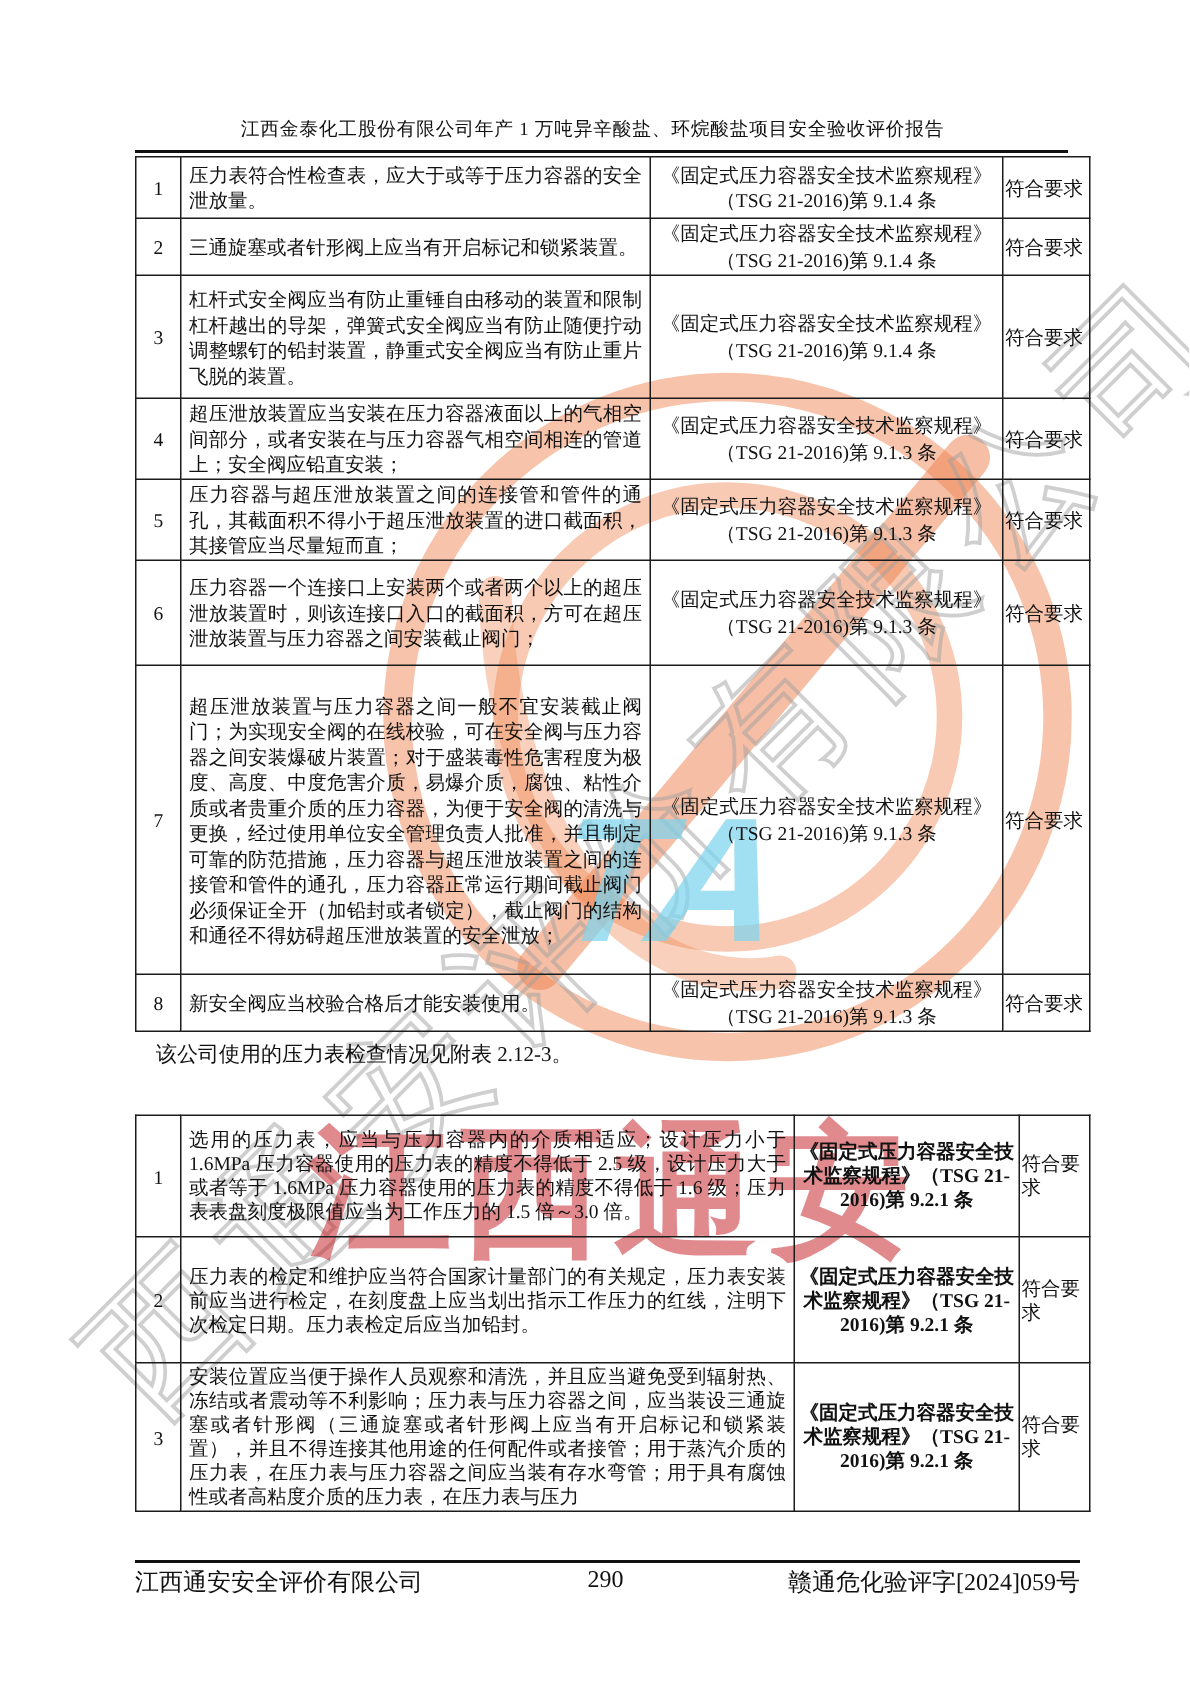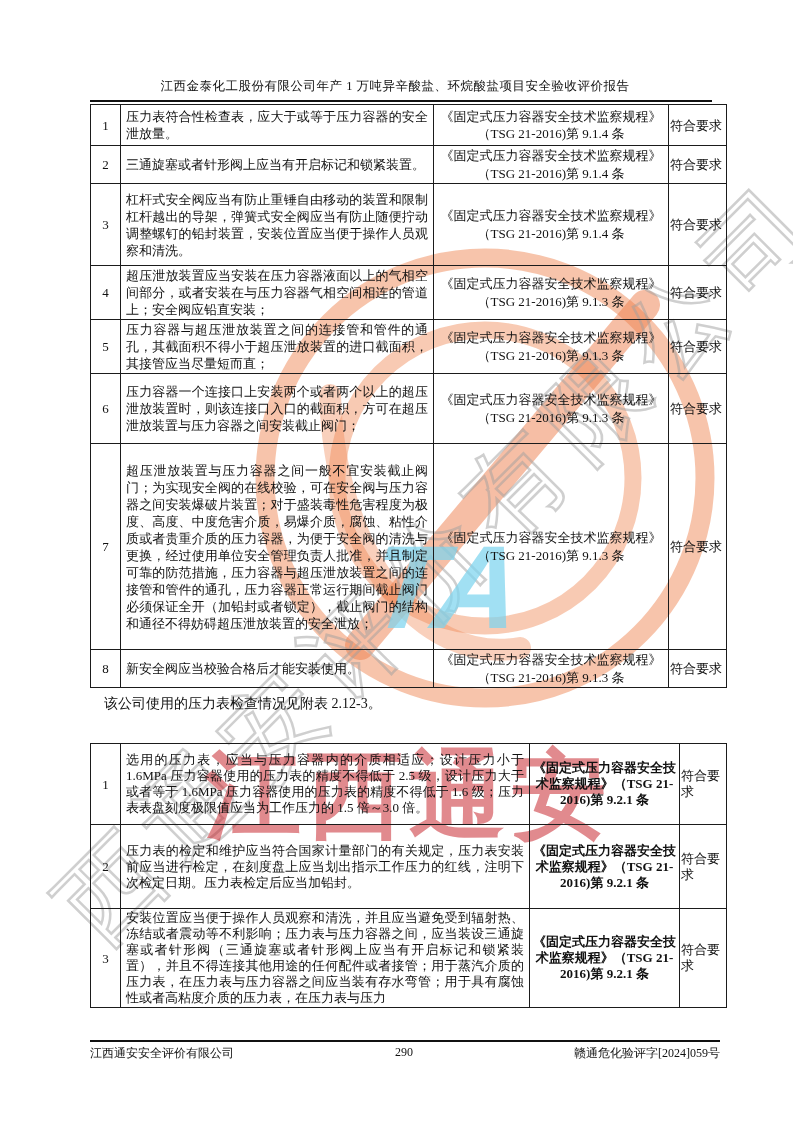--- a/index.html
+++ b/index.html
@@ -61,21 +61,21 @@
   .h33{height:33px}.h81{height:81px}.h84{height:84px}.h96{height:96px}
   .para{position:absolute;top:694px;left:104px;width:590px;font-size:14px;line-height:19px;}
   .tbl-title{
     position:absolute;top:715px;left:90px;width:636px;text-align:center;
     font-weight:700;font-size:16.5px;
     font-family:"Liberation Sans","DejaVu Sans",sans-serif;
   }
   .footer-rule{position:absolute;top:1040px;left:90px;width:630px;height:1.5px;background:#111;}
   .footer{
     position:absolute;top:1045px;left:90px;width:630px;
-    font-size:12px;display:flex;justify-content:space-between;align-items:flex-start;
+    font-size:16px;display:flex;justify-content:space-between;align-items:flex-start;
   }
   .footer .fc{text-align:left;}
 </style>
 </head>
 <body>
 
 <div class="page">
 
   <div class="wm">
     <div class="wm-gray">西通安评价有限公司</div>
@@ -109,21 +109,21 @@
         <td class="res">符合要求</td>
       </tr>
       <tr class="h38">
         <td class="seq">2</td>
         <td class="cont">三通旋塞或者针形阀上应当有开启标记和锁紧装置。</td>
         <td class="basis">《固定式压力容器安全技术监察规程》（TSG 21-2016)第 9.1.4 条</td>
         <td class="res">符合要求</td>
       </tr>
       <tr class="h82">
         <td class="seq">3</td>
-        <td class="cont">杠杆式安全阀应当有防止重锤自由移动的装置和限制杠杆越出的导架，弹簧式安全阀应当有防止随便拧动调整螺钉的铅封装置，安装位置应当便于操作人员观察和清洗。</td>
+        <td class="cont">杠杆式安全阀应当有防止重锤自由移动的装置和限制杠杆越出的导架，弹簧式安全阀应当有防止随便拧动调整螺钉的铅封装置，静重式安全阀应当有防止重片飞脱的装置。</td>
         <td class="basis">《固定式压力容器安全技术监察规程》（TSG 21-2016)第 9.1.4 条</td>
         <td class="res">符合要求</td>
       </tr>
       <tr class="h48">
         <td class="seq">4</td>
         <td class="cont">超压泄放装置应当安装在压力容器液面以上的气相空间部分，或者安装在与压力容器气相空间相连的管道上；安全阀应铅直安装；</td>
         <td class="basis">《固定式压力容器安全技术监察规程》（TSG 21-2016)第 9.1.3 条</td>
         <td class="res">符合要求</td>
       </tr>
       <tr class="h54">

